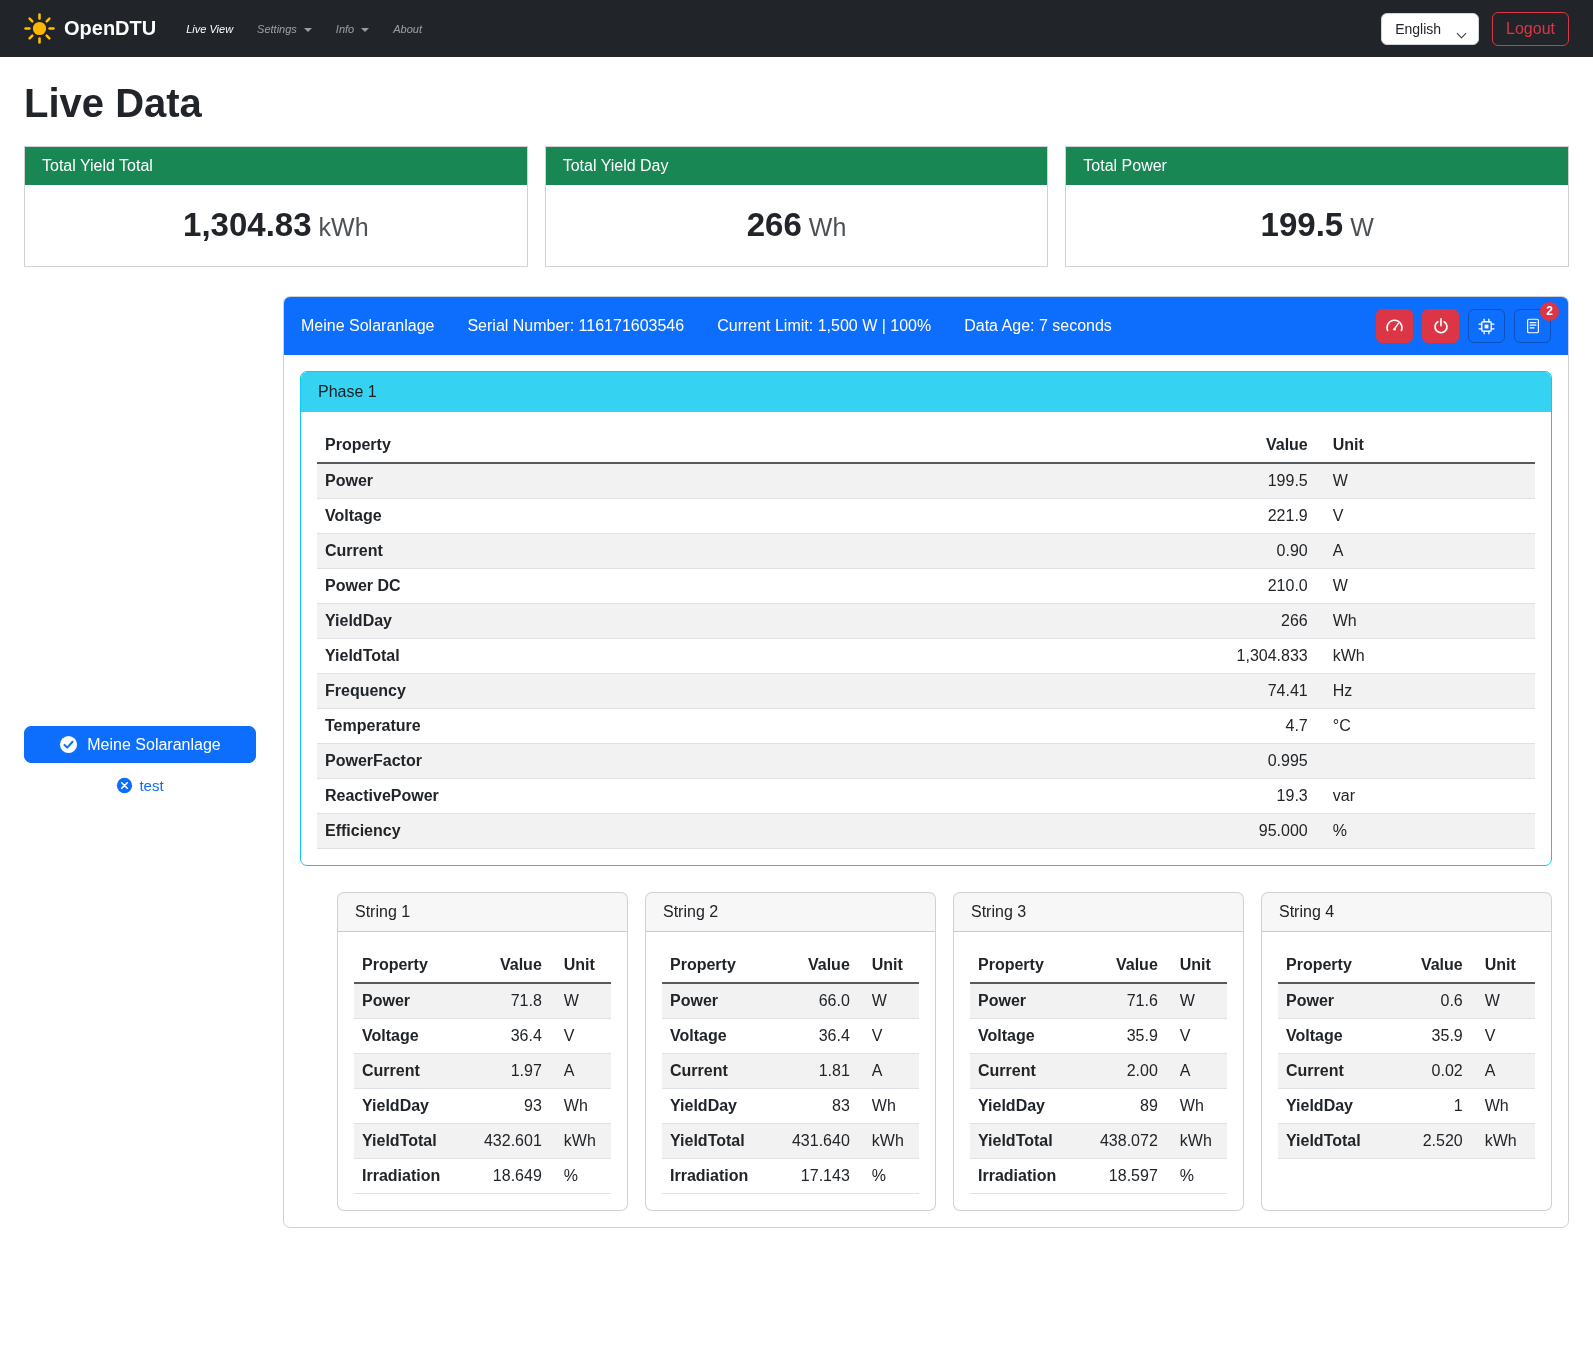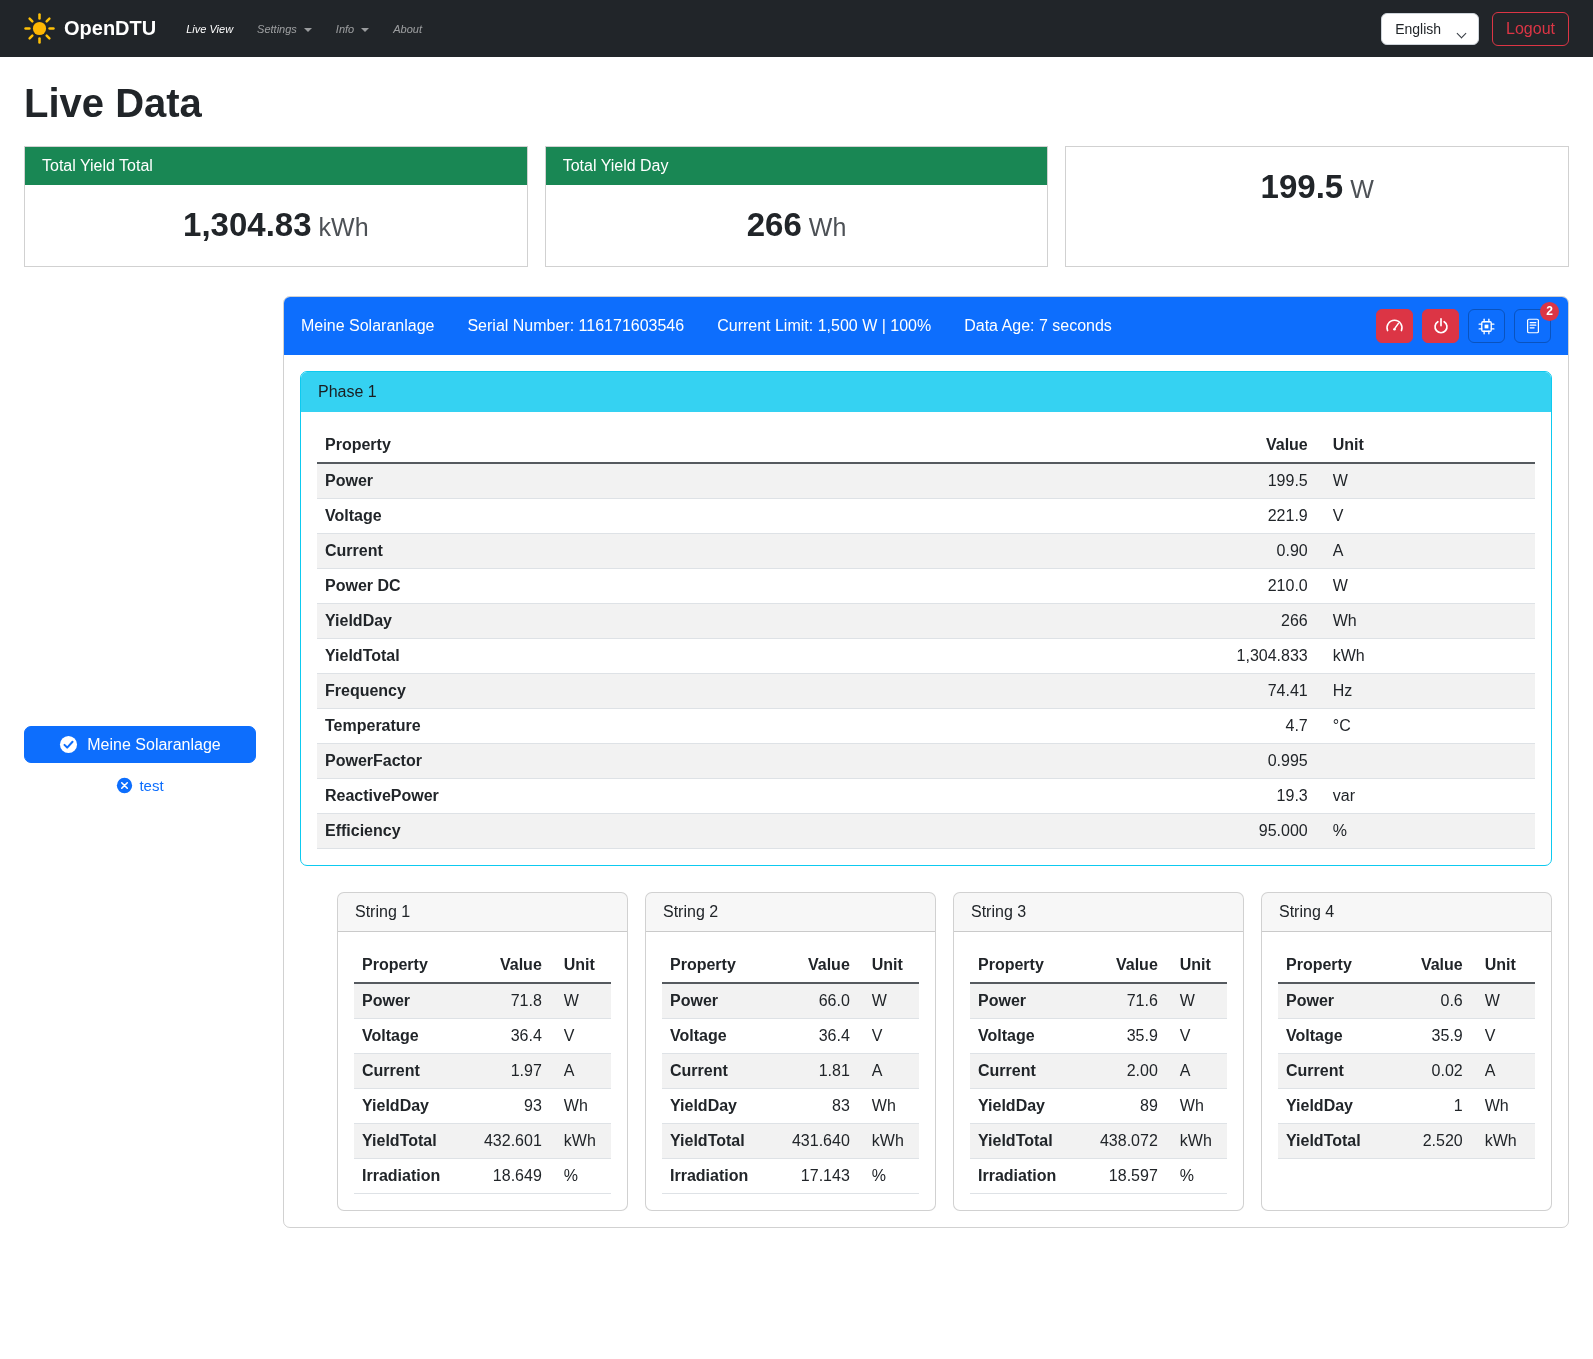--- a/index.html
+++ b/index.html
@@ -154,20 +154,21 @@
         <span class="big-value">1,304.83</span><span class="big-unit">kWh</span>
       </div>
     </div>
     <div class="card">
       <div class="card-header-green">Total Yield Day</div>
       <div class="summary-body">
         <span class="big-value">266</span><span class="big-unit">Wh</span>
       </div>
     </div>
     <div class="card">
+      <div class="card-header-green">Total Power</div>
       <div class="summary-body">
         <span class="big-value">199.5</span><span class="big-unit">W</span>
       </div>
     </div>
   </div>
 
   <div class="main-row">
 
     <div class="sidebar">
       <button class="inv-btn">

